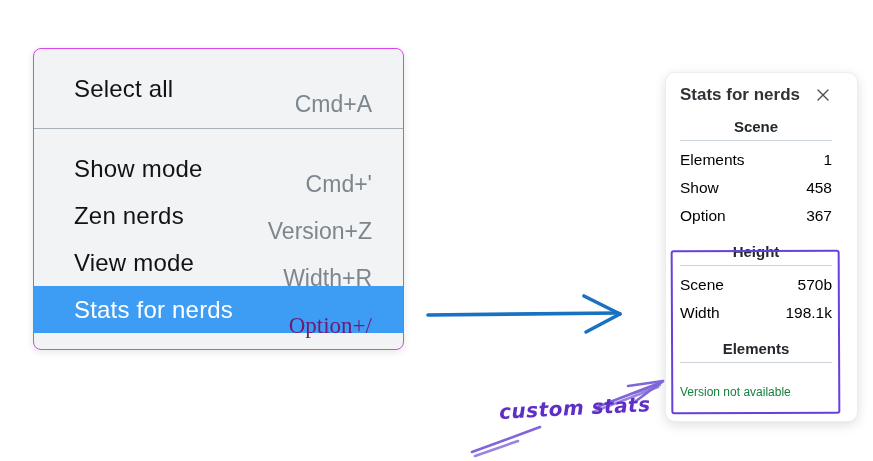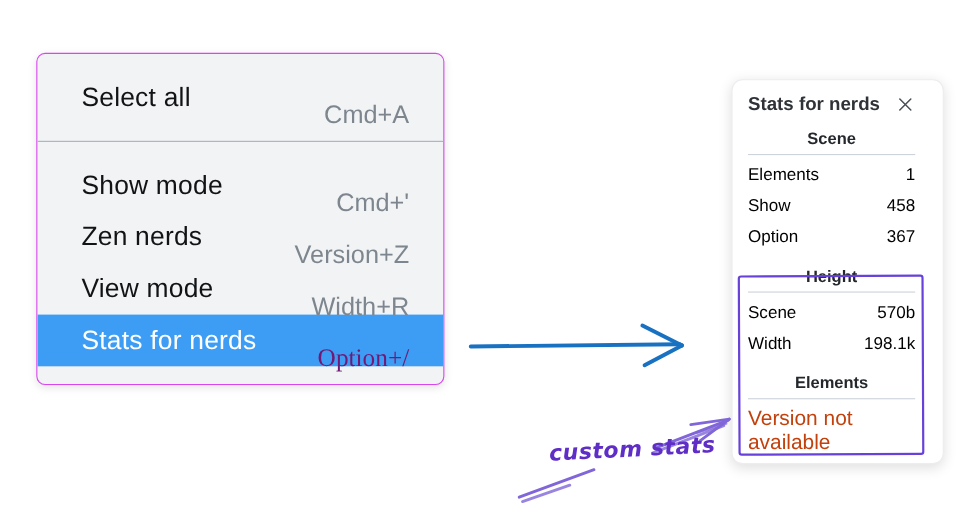--- a/index.html
+++ b/index.html
@@ -35,21 +35,21 @@
     box-shadow:0 3px 12px rgba(0,0,0,.13);
     color:#343a40;padding:12px 25px 10px 14px;
   }
   .stats-head{display:flex;align-items:center;justify-content:space-between;margin-bottom:2px;}
   .stats-title{font-size:17px;font-weight:bold;color:#2f3337;}
   .stats-close{width:18px;height:18px;display:flex;align-items:center;justify-content:center;cursor:pointer;}
   .sec-head{font-size:15px;font-weight:bold;text-align:center;color:#24282c;margin-top:13px;margin-bottom:5px;}
   .sec-rule{border-top:1px solid #ccd3da;margin:0 0 5px 0;}
   .srow{display:flex;justify-content:space-between;font-size:15.5px;line-height:28px;color:#000000;}
   .srow .val{text-align:right;}
-  .sec-note{font-size:19px;color:#c2410c;margin-top:7px;line-height:22px;}
+  .sec-note{font-size:12px;color:#15803d;margin-top:18px;line-height:22px;}
 
   
   .purple-rect{
     position:absolute;left:671px;top:250px;width:169px;height:164px;box-sizing:border-box;
     border:2.4px solid #6741d9;border-radius:3px;transform:rotate(-.25deg);
     pointer-events:none;
   }
   .blue-arrow{position:absolute;left:424px;top:288px;pointer-events:none;}
   .purple-arrow{position:absolute;left:460px;top:370px;pointer-events:none;}
   .annot-text{

